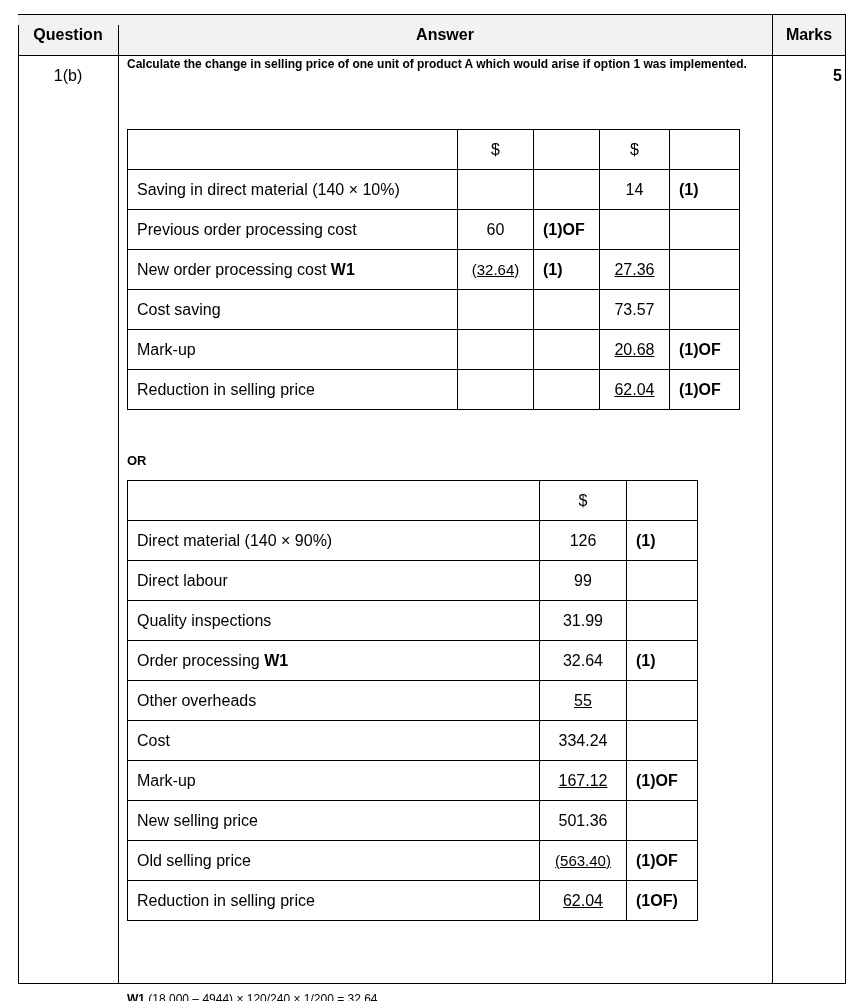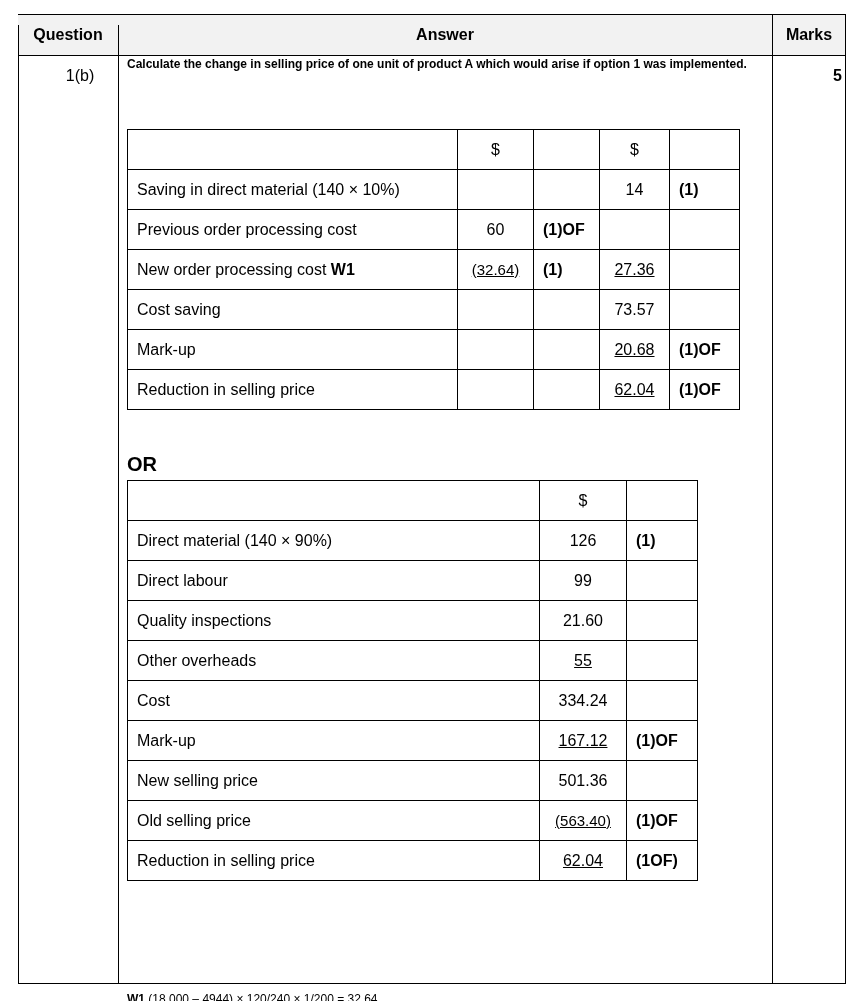--- a/index.html
+++ b/index.html
@@ -4,30 +4,30 @@
 <style>
   html, body { margin: 0; padding: 0; background: #ffffff; }
   body { width: 865px; height: 1001px; position: relative; font-family: "Liberation Sans", sans-serif; color: #000; overflow: hidden; }
   .outer { position: absolute; left: 18px; top: 14px; width: 828px; height: 970px; border-top: 1.5px solid #000; border-bottom: 1.5px solid #000; border-right: 1px solid #000; box-sizing: border-box; }
   .hdr { position: absolute; left: 0; top: 0; width: 100%; height: 41px; background: #f2f2f2; border-bottom: 1px solid #000; box-sizing: border-box; }
   .hdr-left-line { position: absolute; left: 0; top: 10px; bottom: 0; border-left: 1px solid #000; }
   .body-left-line { position: absolute; left: 0; top: 41px; bottom: 0; border-left: 1px solid #000; }
   .vline { position: absolute; top: 10px; bottom: 0; border-left: 1px solid #000; }
   .vline.full { top: 0; }
   .hcell { position: absolute; top: 0; height: 40px; line-height: 40px; font-weight: bold; font-size: 16px; text-align: center; }
-  .qnum { position: absolute; left: 0; width: 100px; top: 52px; text-align: center; font-size: 16px; padding-left: 12px; }
+  .qnum { position: absolute; left: 0; width: 100px; top: 52px; text-align: center; font-size: 16px; }
   .marks { position: absolute; left: 754px; width: 70px; top: 52px; text-align: right; font-size: 16px; font-weight: bold; }
   .prompt { position: absolute; left: 109px; top: 39px; width: 620px; font-size: 12px; font-weight: bold; line-height: 20px; }
   table.calc { position: absolute; border-collapse: collapse; font-size: 16px; }
   table.calc td { border: 1px solid #000; height: 40px; padding: 0 9px; box-sizing: border-box; vertical-align: middle; }
   td.num { text-align: center; }
   td.cen { text-align: center; }
   td.mk { font-weight: bold; padding-left: 8px; }
   .u { text-decoration: underline; }
-  .or { position: absolute; left: 109px; top: 438px; font-size: 20px; font-weight: bold; }
+  .or { position: absolute; left: 109px; top: 438px; font-size: 13px; font-weight: bold; }
   .w1 { position: absolute; left: 109px; top: 977px; font-size: 12px; }
   .w1 b { font-weight: bold; }
 </style>
 </head>
 <body>
 
 <div class="outer">
   <div class="hdr"></div>
   <div class="hdr-left-line"></div>
   <div class="body-left-line"></div>
@@ -110,22 +110,27 @@
       <td class="num">126</td>
       <td class="mk">(1)</td>
     </tr>
     <tr>
       <td>Direct labour</td>
       <td class="num">99</td>
       <td class="mk"></td>
     </tr>
     <tr>
       <td>Quality inspections</td>
-      <td class="num">21.60</td>
+      <td class="num">31.99</td>
       <td class="mk"></td>
+    </tr>
+    <tr>
+      <td><span>Order processing </span><b>W1</b></td>
+      <td class="num">32.64</td>
+      <td class="mk">(1)</td>
     </tr>
     <tr>
       <td>Other overheads</td>
       <td class="num"><span class="u">55</span></td>
       <td class="mk"></td>
     </tr>
     <tr>
       <td>Cost</td>
       <td class="num">334.24</td>
       <td class="mk"></td>

